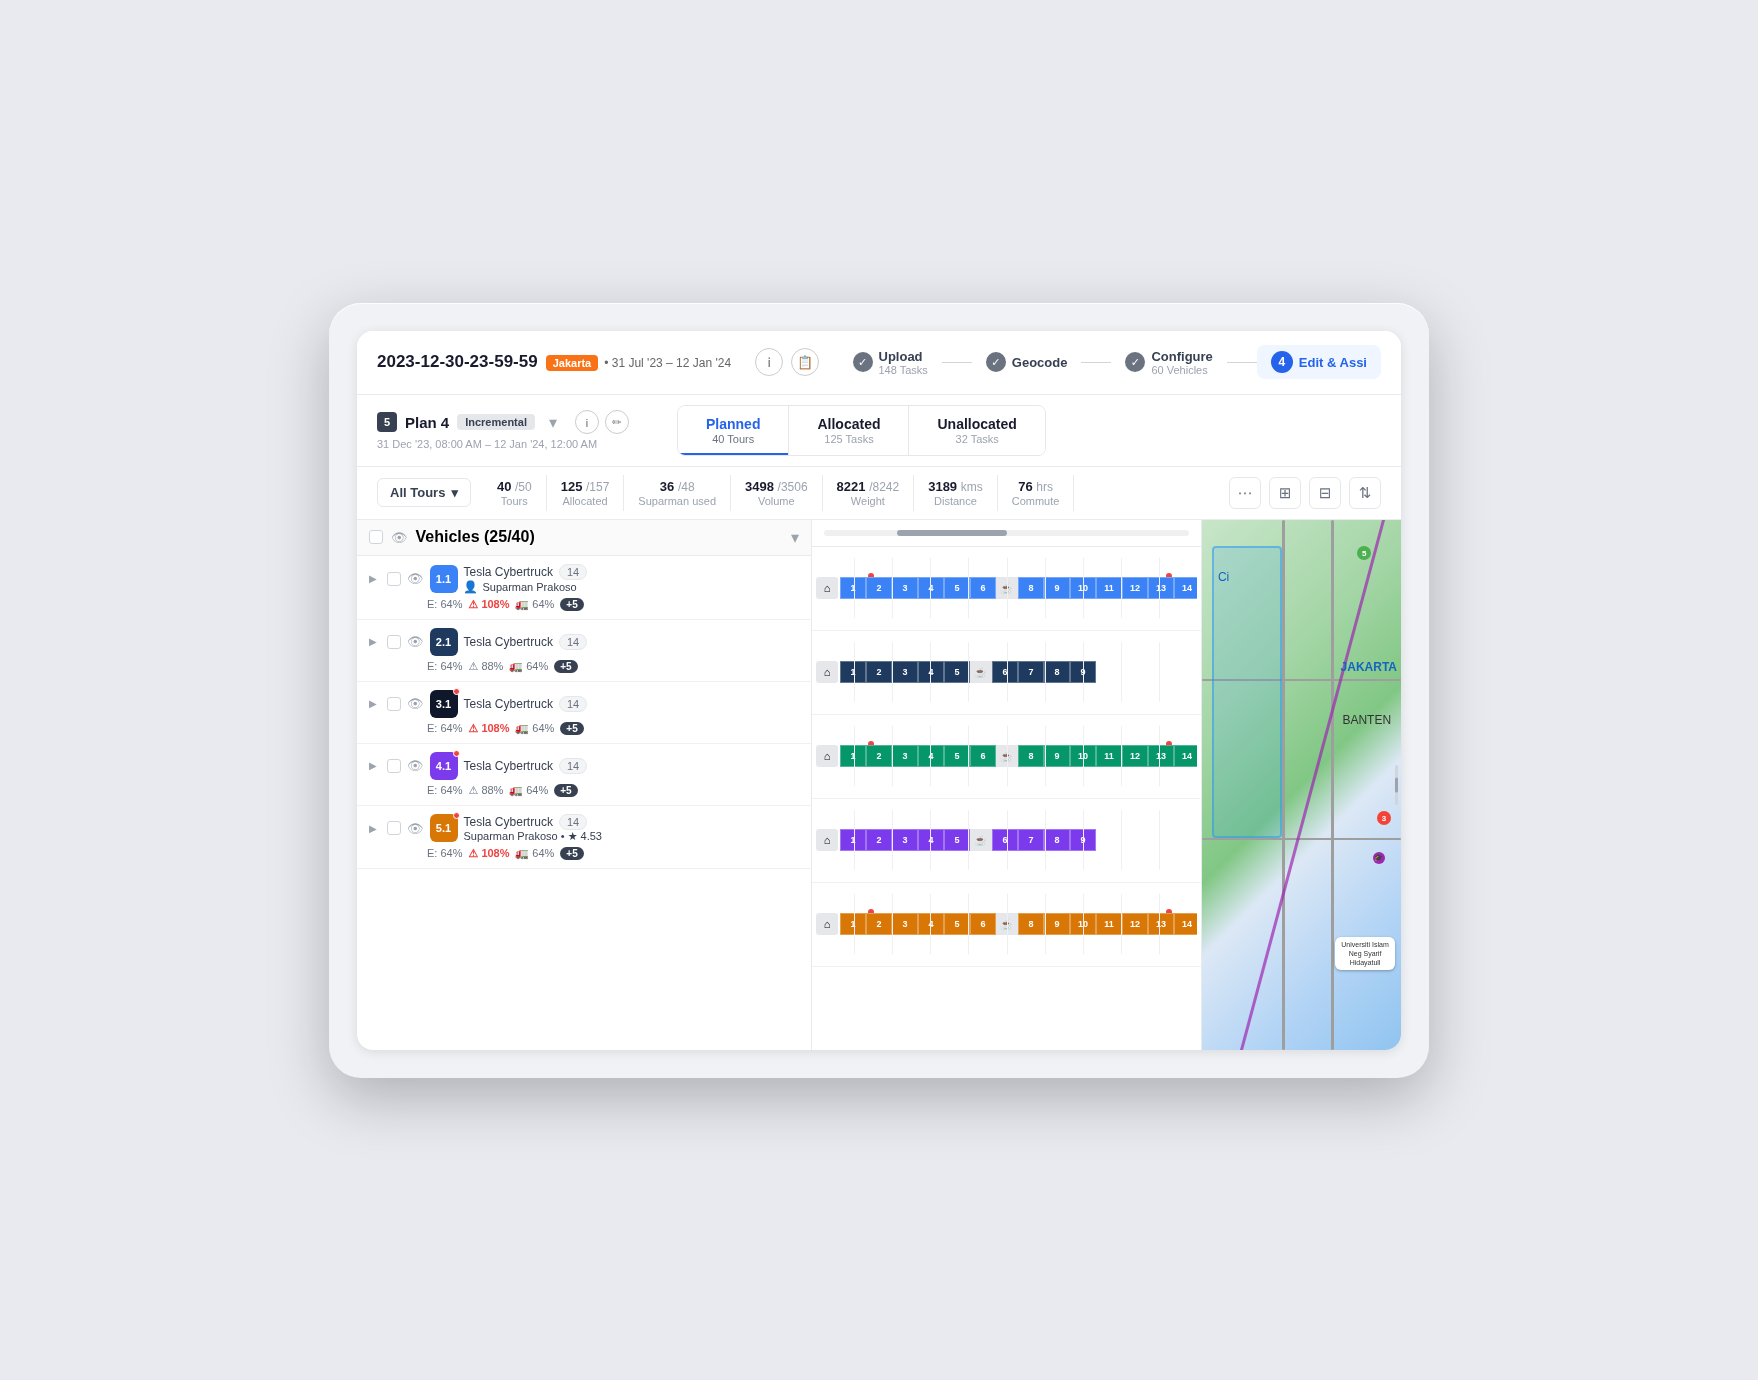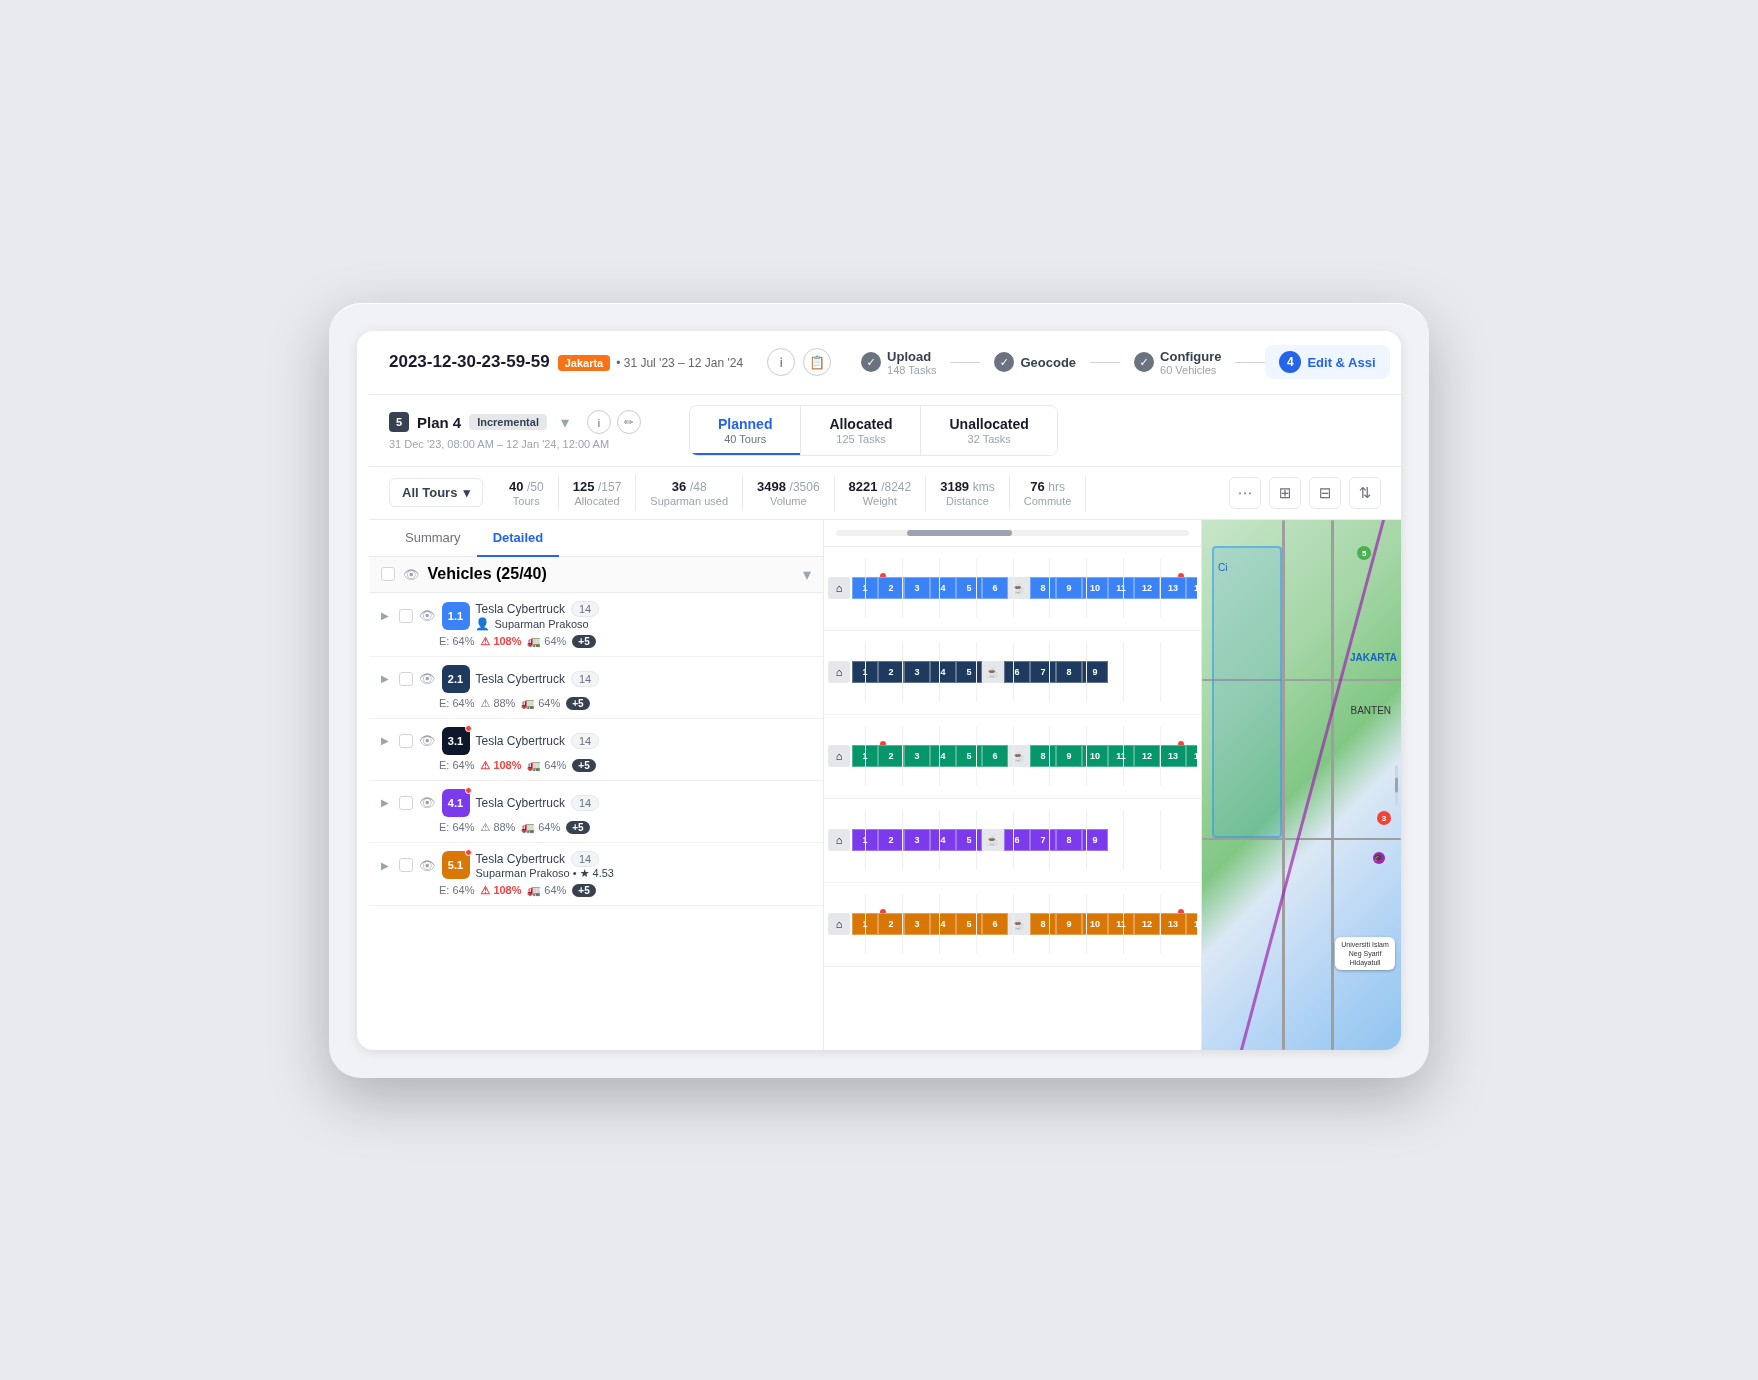--- a/index.html
+++ b/index.html
@@ -16,21 +16,20 @@
       border-radius: 32px;
       padding: 28px;
       width: 1100px;
       box-shadow: 0 20px 60px rgba(0,0,0,0.25), inset 0 1px 0 rgba(255,255,255,0.8);
     }
     .app-container {
       background: #fff;
       border-radius: 16px;
       overflow: hidden;
       box-shadow: 0 2px 12px rgba(0,0,0,0.1);
-      padding-left: 12px;
     }
 
     
     .top-header {
       display: flex;
       align-items: center;
       padding: 12px 20px;
       border-bottom: 1px solid #e8eaed;
       background: #fff;
       gap: 16px;
@@ -526,24 +525,25 @@
       background: linear-gradient(135deg, #c8e6c9 0%, #a5d6a7 30%, #81c784 50%, #dce8f5 60%, #b3d4f5 80%, #90c4f0 100%);
       position: relative;
     }
     .map-road {
       position: absolute;
       background: #9e9e9e;
       border-radius: 2px;
     }
     .map-label {
       position: absolute;
-      font-size: 10px;
+      font-size: 12px;
       color: #333;
       font-weight: 500;
       white-space: nowrap;
+      margin-top: 8px;
     }
 
     .scrollbar-track {
       width: 100%;
       height: 6px;
       background: #f0f0f0;
       border-radius: 3px;
       position: relative;
       margin: 4px 0;
     }
@@ -673,24 +673,20 @@
         <div class="action-btn">⋯</div>
         <div class="action-btn">⊞</div>
         <div class="action-btn">⊟</div>
         <div class="action-btn">⇅</div>
       </div>
     </div>
 
     <div class="main-content">
 
       <div class="left-panel">
-        <div class="view-tabs">
-          <div class="view-tab">Summary</div>
-          <div class="view-tab active">Detailed</div>
-        </div>
         <div class="vehicles-header">
           <div class="checkbox-empty"></div>
           <span class="eye-icon">👁</span>
           <span class="vehicles-title">Vehicles (25/40)</span>
           <div class="vehicles-select-arrow">▾</div>
         </div>
         <div class="tours-list">
 
           <div class="tour-row">
             <div class="tour-row-main">

